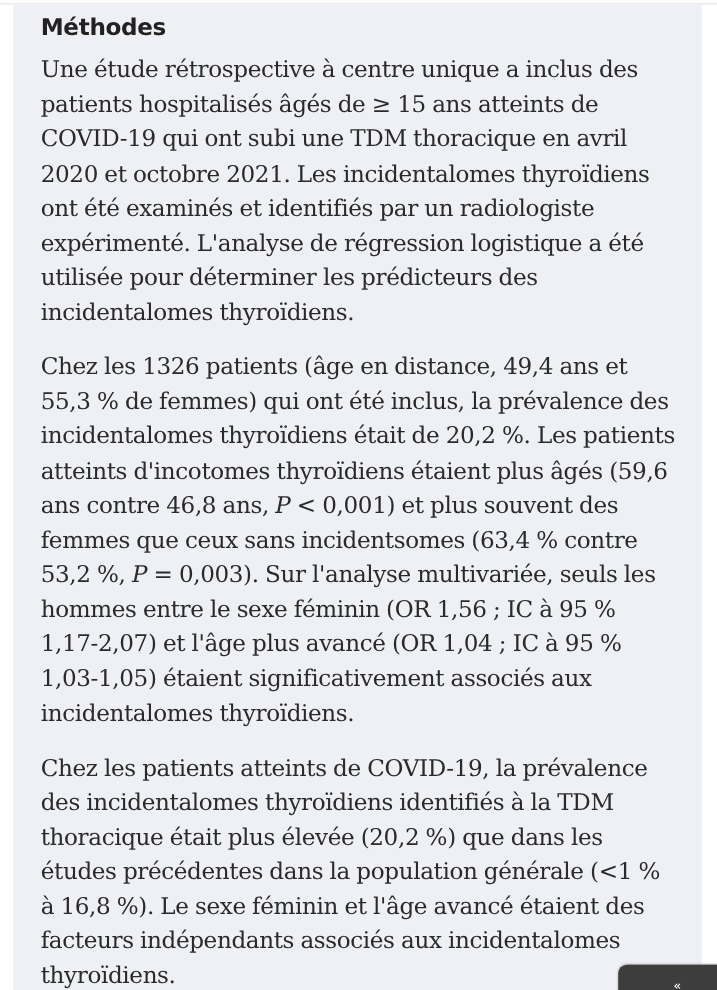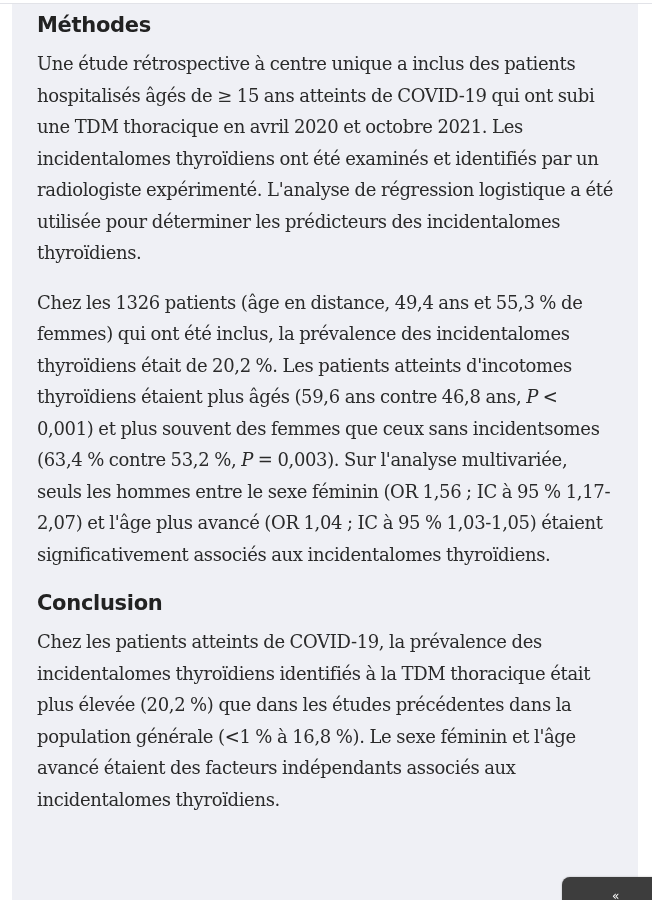--- a/index.html
+++ b/index.html
@@ -38,21 +38,21 @@
       font-family: "DejaVu Sans", sans-serif;
       font-weight: bold;
       font-size: 21px;
       color: #222222;
       margin: 0;
       line-height: 30px;
       letter-spacing: -0.3px;
     }
     .section-body {
       font-family: "DejaVu Serif", serif;
-      font-size: 18px;
+      font-size: 21px;
       line-height: 31.5px;
       color: #2a2a2a;
       margin: 8px 0 0 0;
       letter-spacing: -0.35px;
       word-spacing: -0.5px;
     }
     .section { margin-bottom: 18px; }
     .section + .section { margin-top: 0; }
     .sec-methods { margin-top: 0; }
     .sec-results { margin-top: 22px; }
@@ -90,21 +90,20 @@
     <div class="section sec-methods">
       <h2 class="section-heading">Méthodes</h2>
       <p class="section-body">Une étude rétrospective à centre unique a inclus des patients hospitalisés âgés de ≥ 15 ans atteints de COVID-19 qui ont subi une TDM thoracique en avril 2020 et octobre 2021. Les incidentalomes thyroïdiens ont été examinés et identifiés par un radiologiste expérimenté. L'analyse de régression logistique a été utilisée pour déterminer les prédicteurs des incidentalomes thyroïdiens.</p>
     </div>
 
     <div class="section sec-results">
       <p class="section-body"><span>Chez les 1326 patients (âge en distance, 49,4 ans et 55,3 % de femmes) qui ont été inclus, la prévalence des incidentalomes thyroïdiens était de 20,2 %. Les patients atteints d'incotomes thyroïdiens étaient plus âgés (59,6 ans contre 46,8 ans, </span><span class="ital">P</span><span> &lt; 0,001) et plus souvent des femmes que ceux sans incidentsomes (63,4 % contre 53,2 %, </span><span class="ital">P</span><span> = 0,003). Sur l'analyse multivariée, seuls les hommes entre le sexe féminin (OR 1,56 ; IC à 95 % 1,17-2,07) et l'âge plus avancé (OR 1,04 ; IC à 95 % 1,03-1,05) étaient significativement associés aux incidentalomes thyroïdiens.</span></p>
     </div>
 
     <div class="section sec-conclusion">
-      <h2 class="section-heading">Conclusion</h2>
       <p class="section-body">Chez les patients atteints de COVID-19, la prévalence des incidentalomes thyroïdiens identifiés à la TDM thoracique était plus élevée (20,2 %) que dans les études précédentes dans la population générale (&lt;1 % à 16,8 %). Le sexe féminin et l'âge avancé étaient des facteurs indépendants associés aux incidentalomes thyroïdiens.</p>
     </div>
 
   </div>
 
   <div class="floating-button">
     <span>«</span>
   </div>
 </div>
 

